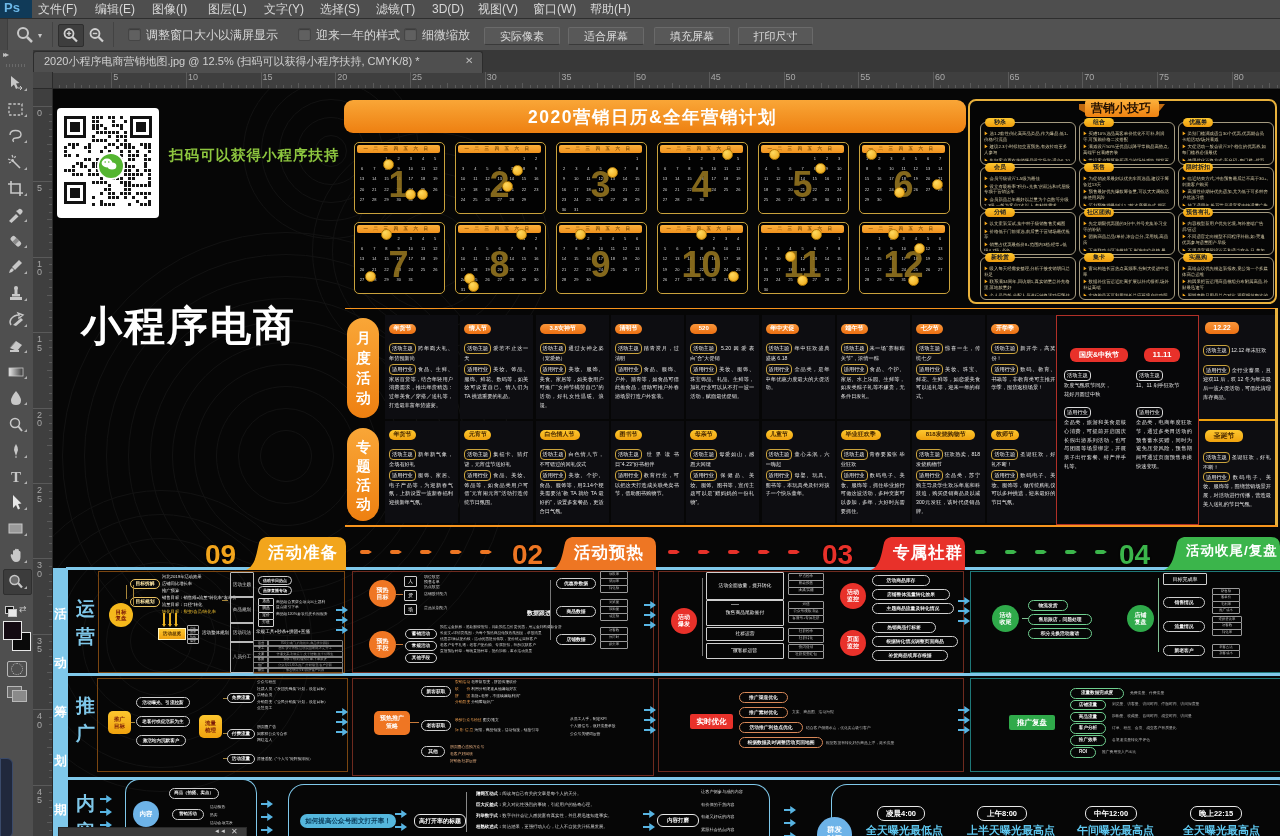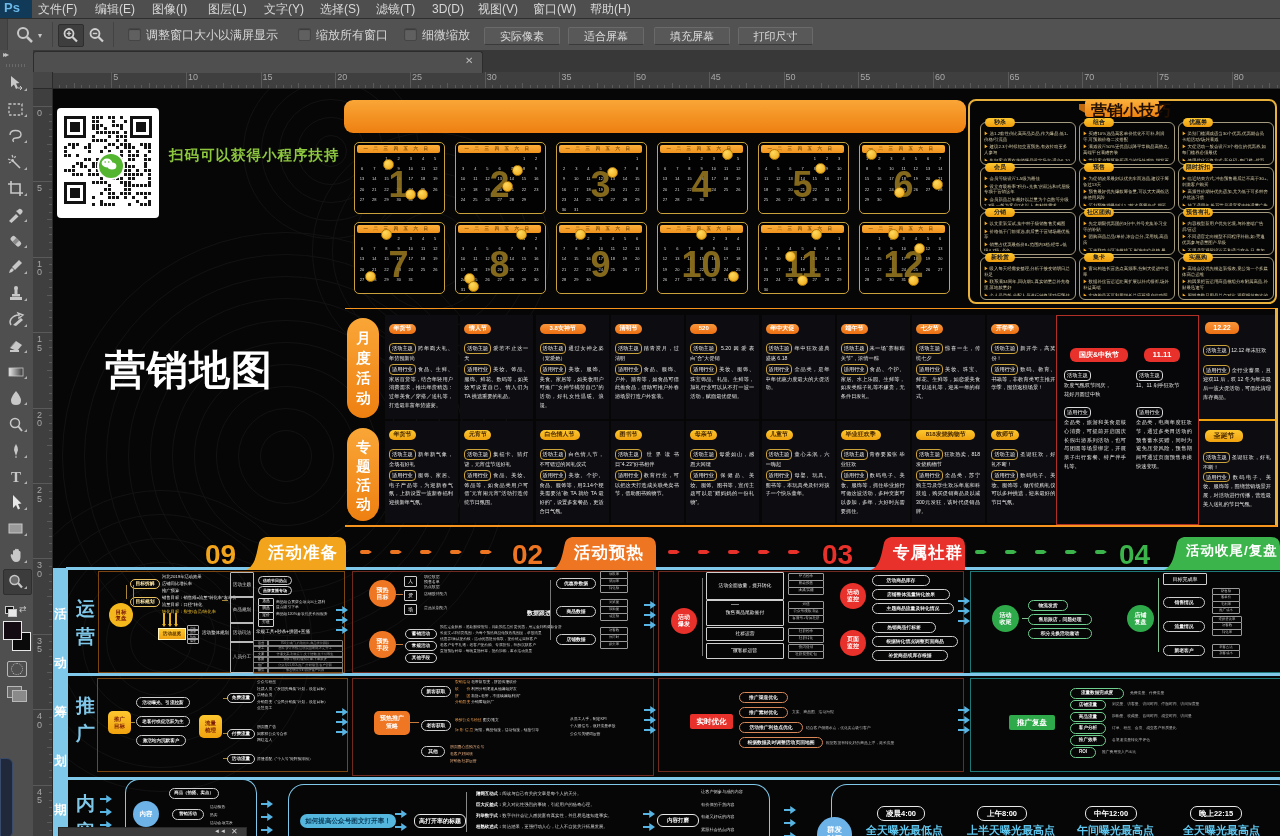--- a/index.html
+++ b/index.html
@@ -327,22 +327,23 @@
         <div class="a" style="left:108px;top:162px;width:3px;height:3px;background:#161616"></div>
         <div class="a" style="left:104px;top:127px;width:3px;height:3px;background:#161616"></div>
 <div class="a" style="left:97px;top:152px;width:24px;height:24px;background:#54b531;border-radius:50%;border:2px solid #fff;"></div>
 <svg class="a" style="left:101px;top:158px" width="16" height="13" viewBox="0 0 16 13">
           <ellipse cx="6" cy="5" rx="5.4" ry="4.4" fill="#fff"></ellipse>
           <ellipse cx="11" cy="8" rx="4.4" ry="3.6" fill="#fff"></ellipse>
           <circle cx="4.2" cy="4" r=".8" fill="#54b531"></circle>
           <circle cx="7.8" cy="4" r=".8" fill="#54b531"></circle>
         </svg>
 <div class="a" style="left:169px;top:147px;font-size:14.5px;color:#8dc63f;font-weight:700;white-space:nowrap;line-height:1.15;letter-spacing:1px;">扫码可以获得小程序扶持</div>
-<div class="a" style="left:105px;top:347px;font-size:41px;color:#fff;font-weight:700;white-space:nowrap;line-height:1.15;letter-spacing:1px;">营销地图</div>
+<div class="a" style="left:81px;top:303px;font-size:41px;color:#fff;font-weight:700;white-space:nowrap;line-height:1.15;letter-spacing:2px;">小程序电商</div>
 <div class="a" style="left:344px;top:100px;width:622px;height:33px;background:linear-gradient(180deg,#f9a637,#ee8011);border-radius:9px;"></div>
+<div class="a" style="left:528px;top:107px;font-size:17.5px;color:#fff;font-weight:700;white-space:nowrap;line-height:1.15;letter-spacing:1.5px;">2020营销日历&amp;全年营销计划</div>
 <div class="a" style="left:354px;top:142px;width:89px;height:70px;border:1px solid #c9a23c;border-radius:5px;background:#020202;overflow:hidden;">
           <div class="a" style="left:2px;top:2px;width:83px;height:8px;background:linear-gradient(180deg,#fbb03b,#f0921e);border-radius:2px;color:#7a4a05;font-size:4.5px;font-weight:700;text-align:center;line-height:8px;letter-spacing:5.5px">一二三四五六日</div>
           <div class="a" style="left:1px;top:13px;width:86px;font-size:4px;color:#d8d8d8;font-weight:400"><span style="display:inline-block;width:12.2px;text-align:center"></span><span style="display:inline-block;width:12.2px;text-align:center"></span><span style="display:inline-block;width:12.2px;text-align:center">1</span><span style="display:inline-block;width:12.2px;text-align:center">2</span><span style="display:inline-block;width:12.2px;text-align:center">3</span><span style="display:inline-block;width:12.2px;text-align:center">4</span><span style="display:inline-block;width:12.2px;text-align:center">5</span></div>
           <div class="a" style="left:1px;top:23.2px;width:86px;font-size:4px;color:#d8d8d8;font-weight:400"><span style="display:inline-block;width:12.2px;text-align:center">6</span><span style="display:inline-block;width:12.2px;text-align:center">7</span><span style="display:inline-block;width:12.2px;text-align:center">8</span><span style="display:inline-block;width:12.2px;text-align:center">9</span><span style="display:inline-block;width:12.2px;text-align:center">10</span><span style="display:inline-block;width:12.2px;text-align:center">11</span><span style="display:inline-block;width:12.2px;text-align:center">12</span></div>
           <div class="a" style="left:1px;top:33.4px;width:86px;font-size:4px;color:#d8d8d8;font-weight:400"><span style="display:inline-block;width:12.2px;text-align:center">13</span><span style="display:inline-block;width:12.2px;text-align:center">14</span><span style="display:inline-block;width:12.2px;text-align:center">15</span><span style="display:inline-block;width:12.2px;text-align:center">16</span><span style="display:inline-block;width:12.2px;text-align:center">17</span><span style="display:inline-block;width:12.2px;text-align:center">18</span><span style="display:inline-block;width:12.2px;text-align:center">19</span></div>
           <div class="a" style="left:1px;top:43.599999999999994px;width:86px;font-size:4px;color:#d8d8d8;font-weight:400"><span style="display:inline-block;width:12.2px;text-align:center">20</span><span style="display:inline-block;width:12.2px;text-align:center">21</span><span style="display:inline-block;width:12.2px;text-align:center">22</span><span style="display:inline-block;width:12.2px;text-align:center">23</span><span style="display:inline-block;width:12.2px;text-align:center">24</span><span style="display:inline-block;width:12.2px;text-align:center">25</span><span style="display:inline-block;width:12.2px;text-align:center">26</span></div>
           <div class="a" style="left:1px;top:53.8px;width:86px;font-size:4px;color:#d8d8d8;font-weight:400"><span style="display:inline-block;width:12.2px;text-align:center">27</span><span style="display:inline-block;width:12.2px;text-align:center">28</span><span style="display:inline-block;width:12.2px;text-align:center">29</span><span style="display:inline-block;width:12.2px;text-align:center">30</span><span style="display:inline-block;width:12.2px;text-align:center">31</span><span style="display:inline-block;width:12.2px;text-align:center"></span><span style="display:inline-block;width:12.2px;text-align:center"></span></div>
           <div class="a" style="left:0;top:20px;width:87px;text-align:center;font-size:36px;font-weight:700;color:rgba(150,118,32,.88);line-height:44px">1</div>
           <div class="a" style="left:28px;top:16px;width:9px;height:9px;border-radius:50%;background:radial-gradient(circle at 35% 30%,#ffd95e,#eda412);border:.5px solid #b07a08"></div>
           <div class="a" style="left:50px;top:46px;width:9px;height:9px;border-radius:50%;background:radial-gradient(circle at 35% 30%,#ffd95e,#eda412);border:.5px solid #b07a08"></div>
@@ -470,21 +471,21 @@
           <div class="a" style="left:1px;top:53.8px;width:86px;font-size:4px;color:#d8d8d8;font-weight:400"><span style="display:inline-block;width:12.2px;text-align:center">28</span><span style="display:inline-block;width:12.2px;text-align:center">29</span><span style="display:inline-block;width:12.2px;text-align:center">30</span><span style="display:inline-block;width:12.2px;text-align:center">31</span><span style="display:inline-block;width:12.2px;text-align:center"></span><span style="display:inline-block;width:12.2px;text-align:center"></span><span style="display:inline-block;width:12.2px;text-align:center"></span></div>
           <div class="a" style="left:0;top:20px;width:87px;text-align:center;font-size:36px;font-weight:700;color:rgba(150,118,32,.88);line-height:44px">12</div>
           <div class="a" style="left:28px;top:6px;width:9px;height:9px;border-radius:50%;background:radial-gradient(circle at 35% 30%,#ffd95e,#eda412);border:.5px solid #b07a08"></div>
           <div class="a" style="left:54px;top:20px;width:9px;height:9px;border-radius:50%;background:radial-gradient(circle at 35% 30%,#ffd95e,#eda412);border:.5px solid #b07a08"></div>
           <div class="a" style="left:48px;top:52px;width:9px;height:9px;border-radius:50%;background:radial-gradient(circle at 35% 30%,#ffd95e,#eda412);border:.5px solid #b07a08"></div>
         </div>
 <div class="a" style="left:968px;top:99px;width:309px;height:205px;border:2.5px solid #e8b13c;border-radius:8px;background:#050505;box-sizing:border-box;"></div>
 <div class="a" style="left:1085px;top:100px;width:74px;height:17px;background:linear-gradient(180deg,#fbb03b,#ef8211);border-radius:3px;z-index:5;"></div>
 <div class="a" style="left:1079px;top:104px;width:8px;height:10px;background:#c06a10;clip-path:polygon(0 0,100% 0,100% 100%,0 55%);"></div>
 <div class="a" style="left:1157px;top:104px;width:8px;height:10px;background:#c06a10;clip-path:polygon(0 0,100% 0,0 100%,0 100%);"></div>
-<div class="a" style="left:1091px;top:102px;font-size:16px;color:#231000;font-weight:700;white-space:nowrap;line-height:1.15;z-index:6;">营销小技巧</div>
+<div class="a" style="left:1091px;top:102px;font-size:12px;color:#231000;font-weight:700;white-space:nowrap;line-height:1.15;z-index:6;">营销小技巧</div>
 <div class="a" style="left:980px;top:122px;width:94px;height:41px;border:1px solid #a49a80;border-radius:6px;background:#050505;"></div>
 <div class="a" style="left:985px;top:118px;width:30px;height:9px;background:linear-gradient(180deg,#fdc72f,#f09d0e);border-radius:5px;color:#222;font-size:6px;font-weight:700;text-align:center;line-height:9px;">秒杀</div>
 <div class="a" style="left:984px;top:131px;width:86px;height:30px;font-size:4.4px;color:#d8cdaa;line-height:1.3;overflow:hidden;">
           <div style="margin:0 0 2px 0"><span style="color:#f5a81c">▶</span> 选1.2款性价比高商品类品,作为爆品,低1-价格/引流品</div>
           <div style="margin:0 0 2px 0"><span style="color:#f5a81c">▶</span> 建议2.3小时候短交直预热,有效拉动更多人参与</div>
           <div style="margin:0 0 2px 0"><span style="color:#f5a81c">▶</span> 集好客户喜欢热销爆品设定场次;适合6-10点互动爆品/活动</div>
         </div>
 <div class="a" style="left:1079px;top:122px;width:94px;height:41px;border:1px solid #a49a80;border-radius:6px;background:#050505;"></div>
 <div class="a" style="left:1084px;top:118px;width:30px;height:9px;background:linear-gradient(180deg,#fdc72f,#f09d0e);border-radius:5px;color:#222;font-size:6px;font-weight:700;text-align:center;line-height:9px;">组合</div>
 <div class="a" style="left:1083px;top:131px;width:86px;height:30px;font-size:4.4px;color:#d8cdaa;line-height:1.3;overflow:hidden;">
@@ -945,29 +946,30 @@
     </svg>
 <svg class="a" style="left:88px;top:27px;z-index:42" width="17" height="16" viewBox="0 0 17 16">
       <circle cx="7" cy="6.5" r="4.5" fill="none" stroke="#d0d0d0" stroke-width="1.8"></circle>
       <line x1="10.5" y1="10" x2="15" y2="14.5" stroke="#d0d0d0" stroke-width="2.2"></line>
       <line x1="4.8" y1="6.5" x2="9.2" y2="6.5" stroke="#d0d0d0" stroke-width="1.4"></line>
     </svg>
 <div class="a" style="left:113px;top:22px;width:1px;height:25px;background:#434343;z-index:42;"></div>
 <div class="cb" style="left:128px;top:28px;z-index:42"></div>
 <div class="a" style="left:146px;top:29px;font-size:12px;color:#d8d8d8;font-weight:400;white-space:nowrap;line-height:1.15;z-index:42;">调整窗口大小以满屏显示</div>
 <div class="cb" style="left:298px;top:28px;z-index:42"></div>
-<div class="a" style="left:316px;top:29px;font-size:12px;color:#d8d8d8;font-weight:400;white-space:nowrap;line-height:1.15;z-index:42;">缩放所有窗口</div>
+<div class="a" style="left:316px;top:29px;font-size:12px;color:#d8d8d8;font-weight:400;white-space:nowrap;line-height:1.15;z-index:42;">迎来一年的样式</div>
 <div class="cb" style="left:404px;top:28px;z-index:42"></div>
 <div class="a" style="left:422px;top:29px;font-size:12px;color:#d8d8d8;font-weight:400;white-space:nowrap;line-height:1.15;z-index:42;">细微缩放</div>
 <div class="btn" style="left:484px;top:27px;width:74px;z-index:42">实际像素</div>
 <div class="btn" style="left:568px;top:27px;width:74px;z-index:42">适合屏幕</div>
 <div class="btn" style="left:654px;top:27px;width:74px;z-index:42">填充屏幕</div>
 <div class="btn" style="left:738px;top:27px;width:73px;z-index:42">打印尺寸</div>
 <div class="a" style="left:0px;top:50px;width:1280px;height:22px;background:#383838;z-index:40;"></div>
 <div class="a" style="left:33px;top:51px;width:448px;height:21px;background:#4f4f4f;border:1px solid #2c2c2c;border-bottom:none;border-radius:3px 3px 0 0;z-index:41;"></div>
+<div class="a" style="left:44px;top:55px;font-size:11px;color:#d0d0d0;font-weight:400;white-space:nowrap;line-height:1.15;z-index:42;">2020小程序电商营销地图.jpg @ 12.5% (扫码可以获得小程序扶持, CMYK/8) *</div>
 <div class="a" style="left:465px;top:54.5px;font-size:10px;color:#b8b8b8;font-weight:400;white-space:nowrap;line-height:1.15;z-index:42;">✕</div>
 <div class="a" style="left:0px;top:50px;width:33px;height:786px;background:#4f4f4f;border-right:1px solid #3a3a3a;z-index:40;"></div>
 <div class="a" style="left:3px;top:50px;font-size:8px;color:#c0c0c0;font-weight:400;white-space:nowrap;line-height:1.15;z-index:42;letter-spacing:-2px;">▸▸</div>
 <div class="a" style="left:6px;top:64px;width:20px;height:3px;z-index:42;background:repeating-linear-gradient(90deg,#6a6a6a 0 1px,transparent 1px 3px);"></div>
 <svg class="a" style="left:6px;top:74px;z-index:42" width="20" height="20" viewBox="0 0 20 20">
       <path d="M5 2 L5 13 L8 10.5 L10 15 L12 14 L10 9.5 L13.5 9 Z" fill="#c8c8c8"></path>
       <path d="M14 12 l2 2 l-2 2 M12 14 h4" stroke="#c8c8c8" fill="none" stroke-width="1"></path>
     </svg>
 <div class="a" style="left:24px;top:88px;z-index:42;width:0;height:0;border-left:3px solid transparent;border-bottom:3px solid #b0b0b0"></div>
 <svg class="a" style="left:6px;top:100px;z-index:42" width="20" height="20" viewBox="0 0 20 20">

